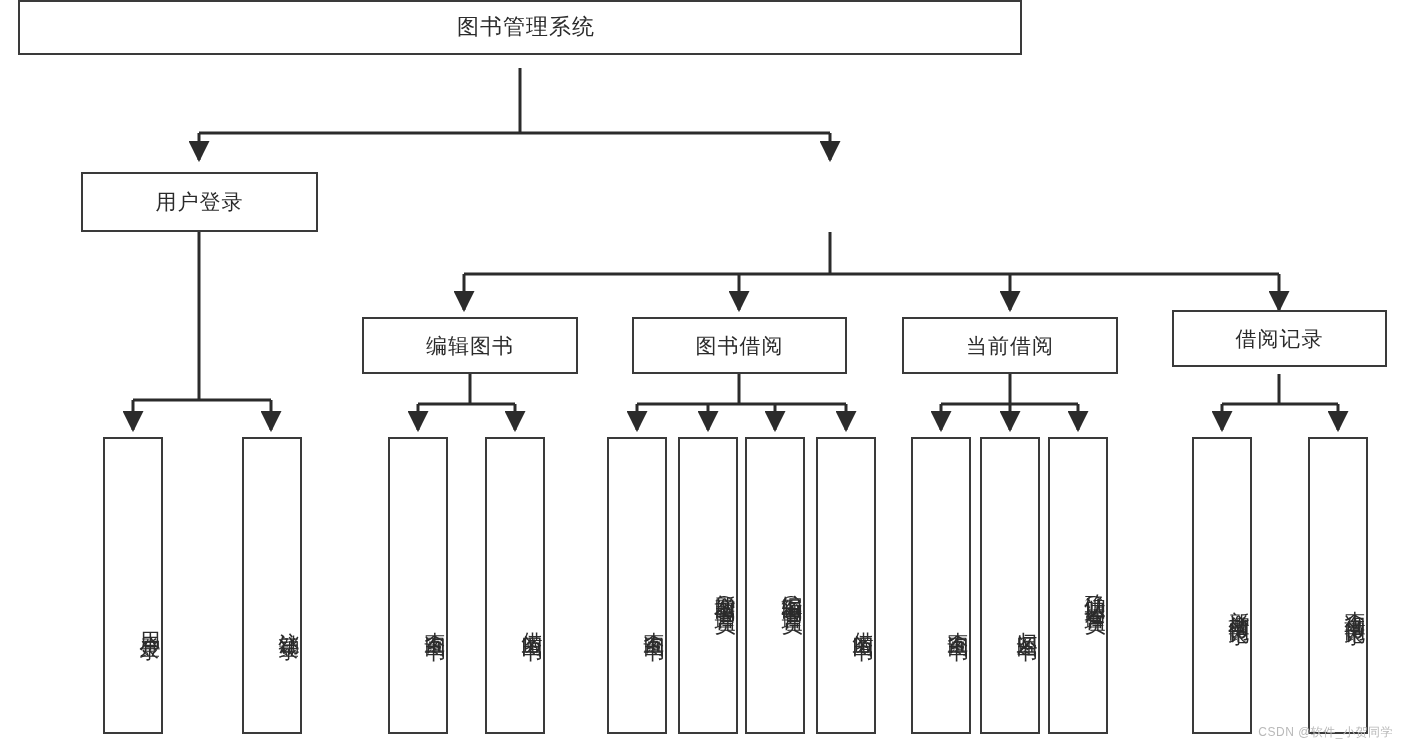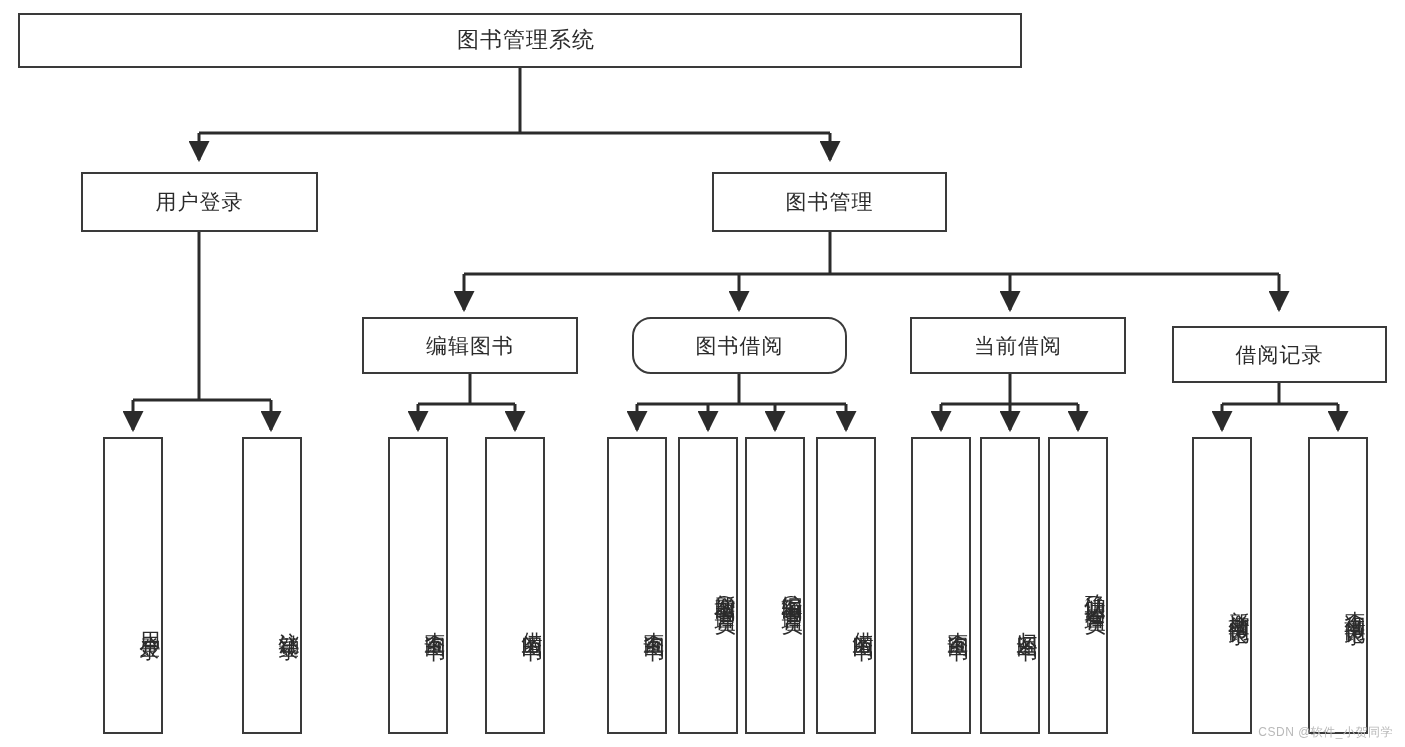--- a/index.html
+++ b/index.html
@@ -95,29 +95,28 @@
       <path d="M 1010 404 L 1010 430" marker-end="url(#arrow)"></path>
       <path d="M 1078 404 L 1078 430" marker-end="url(#arrow)"></path>
 
       <path d="M 1279 374 L 1279 404"></path>
       <path d="M 1222 404 L 1338 404"></path>
       <path d="M 1222 404 L 1222 430" marker-end="url(#arrow)"></path>
       <path d="M 1338 404 L 1338 430" marker-end="url(#arrow)"></path>
     </g>
   </svg>
 
-  <div class="node horiz root" style="left:18px;top:13px;width:1004px;height:55px;padding-left:12px;">图书管理系统</div>
+  <div class="node horiz root" style="left:18px;top:0;width:1004px;height:55px;padding-left:12px;">图书管理系统</div>
 
   <div class="node horiz" style="left:81px;top:172px;width:237px;height:60px;">用户登录</div>
-  <div class="node horiz" style="left:712px;top:172px;width:235px;height:60px;">图书管理</div>
 
   <div class="node horiz" style="left:362px;top:317px;width:216px;height:57px;">编辑图书</div>
-  <div class="node horiz" style="left:632px;top:317px;width:215px;height:57px;border-radius:19px;">图书借阅</div>
-  <div class="node horiz" style="left:902px;top:317px;width:216px;height:57px;margin-left:8px;">当前借阅</div>
-  <div class="node horiz" style="left:1172px;top:326px;width:215px;height:57px;">借阅记录</div>
+  <div class="node horiz" style="left:632px;top:317px;width:215px;height:57px;">图书借阅</div>
+  <div class="node horiz" style="left:902px;top:317px;width:216px;height:57px;">当前借阅</div>
+  <div class="node horiz" style="left:1172px;top:310px;width:215px;height:57px;">借阅记录</div>
 
   <div class="node leaf" style="left:103px;top:437px;width:60px;height:297px;padding-top:70px;">用户登录</div>
   <div class="node leaf" style="left:242px;top:437px;width:60px;height:297px;padding-top:70px;">注销登录</div>
 
   <div class="node leaf" style="left:388px;top:437px;width:60px;height:297px;padding-top:70px;">查询图书</div>
   <div class="node leaf" style="left:485px;top:437px;width:60px;height:297px;padding-top:70px;">借阅图书</div>
 
   <div class="node leaf" style="left:607px;top:437px;width:60px;height:297px;padding-top:70px;">查询图书</div>
   <div class="node leaf" style="left:678px;top:437px;width:60px;height:297px;padding-top:10px;">新增图书（管理员）</div>
   <div class="node leaf" style="left:745px;top:437px;width:60px;height:297px;padding-top:10px;">编辑图书（管理员）</div>

